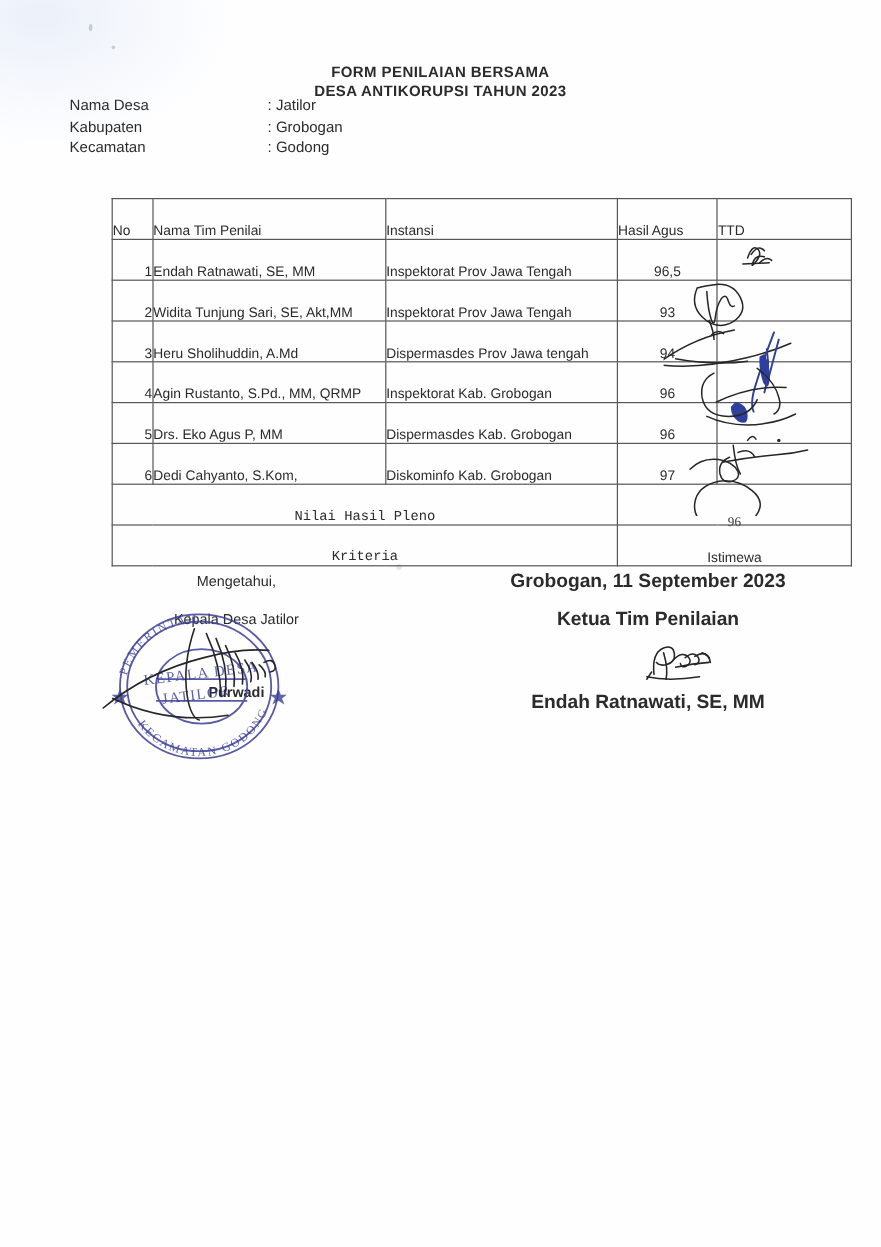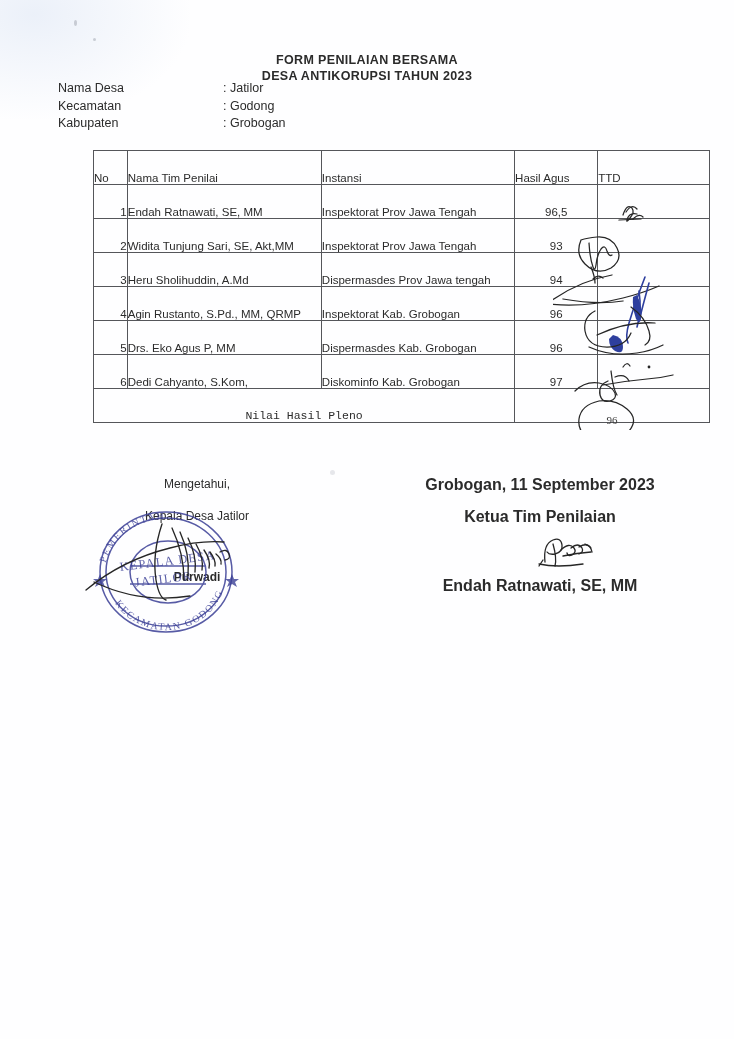--- a/index.html
+++ b/index.html
@@ -54,21 +54,21 @@
     line-height: 17.5px;
   }
   .ident-row { display: flex; }
   .ident-label { width: 165px; }
   .ident-value { white-space: pre; }
 
   
   .tbl-wrap {
     position: absolute;
     left: 53px;
-    top: 150px;
+    top: 165px;
     width: 617px;
     padding-left: 40px;
   }
   table.form-table {
     border-collapse: collapse;
     width: 100%;
     font-size: 11.5px;
     color: #2b2b2b;
   }
   table.form-table td, table.form-table th {
@@ -159,26 +159,26 @@
     <span>FORM PENILAIAN BERSAMA</span>
     <span class="line2">DESA ANTIKORUPSI TAHUN 2023</span>
   </div>
 
   <div class="ident">
     <div class="ident-row">
       <span class="ident-label">Nama Desa</span>
       <span class="ident-value">: Jatilor</span>
     </div>
     <div class="ident-row">
+      <span class="ident-label">Kabupaten</span>
+      <span class="ident-value">: Grobogan</span>
+    </div>
+    <div class="ident-row">
       <span class="ident-label">Kecamatan</span>
       <span class="ident-value">: Godong</span>
-    </div>
-    <div class="ident-row">
-      <span class="ident-label">Kabupaten</span>
-      <span class="ident-value">: Grobogan</span>
     </div>
   </div>
 
   <div class="tbl-wrap">
     <table class="form-table">
       <thead>
         <tr>
           <td class="c-no">No</td>
           <td class="c-name">Nama Tim Penilai</td>
           <td class="c-inst">Instansi</td>
@@ -227,20 +227,24 @@
           <td class="c-name">Dedi Cahyanto, S.Kom,</td>
           <td class="c-inst">Diskominfo Kab. Grobogan</td>
           <td class="c-score">97</td>
           <td class="c-ttd"></td>
         </tr>
         <tr class="row-summary">
           <td class="sum-label" colspan="3">Nilai Hasil Pleno</td>
           <td class="sum-value pleno" colspan="2">
             <span class="hand-score">96</span>
           </td>
+        </tr>
+        <tr class="row-summary">
+          <td class="sum-label" colspan="3">Kriteria</td>
+          <td class="sum-value" colspan="2">Istimewa</td>
         </tr>
       </tbody>
     </table>
   </div>
 
   <svg class="ink" style="left:553px;top:195px;width:125px;height:235px;" viewBox="0 0 125 235">
     <g fill="none" stroke="#262626" stroke-width="1.25" stroke-linecap="round" stroke-linejoin="round">
 
       <path d="M70 20 q4 -12 9 -7 q3 4 -2 10 q-4 5 -3 2 q2 -8 10 -6"></path>
       <path d="M66 25 l22 -1"></path>

